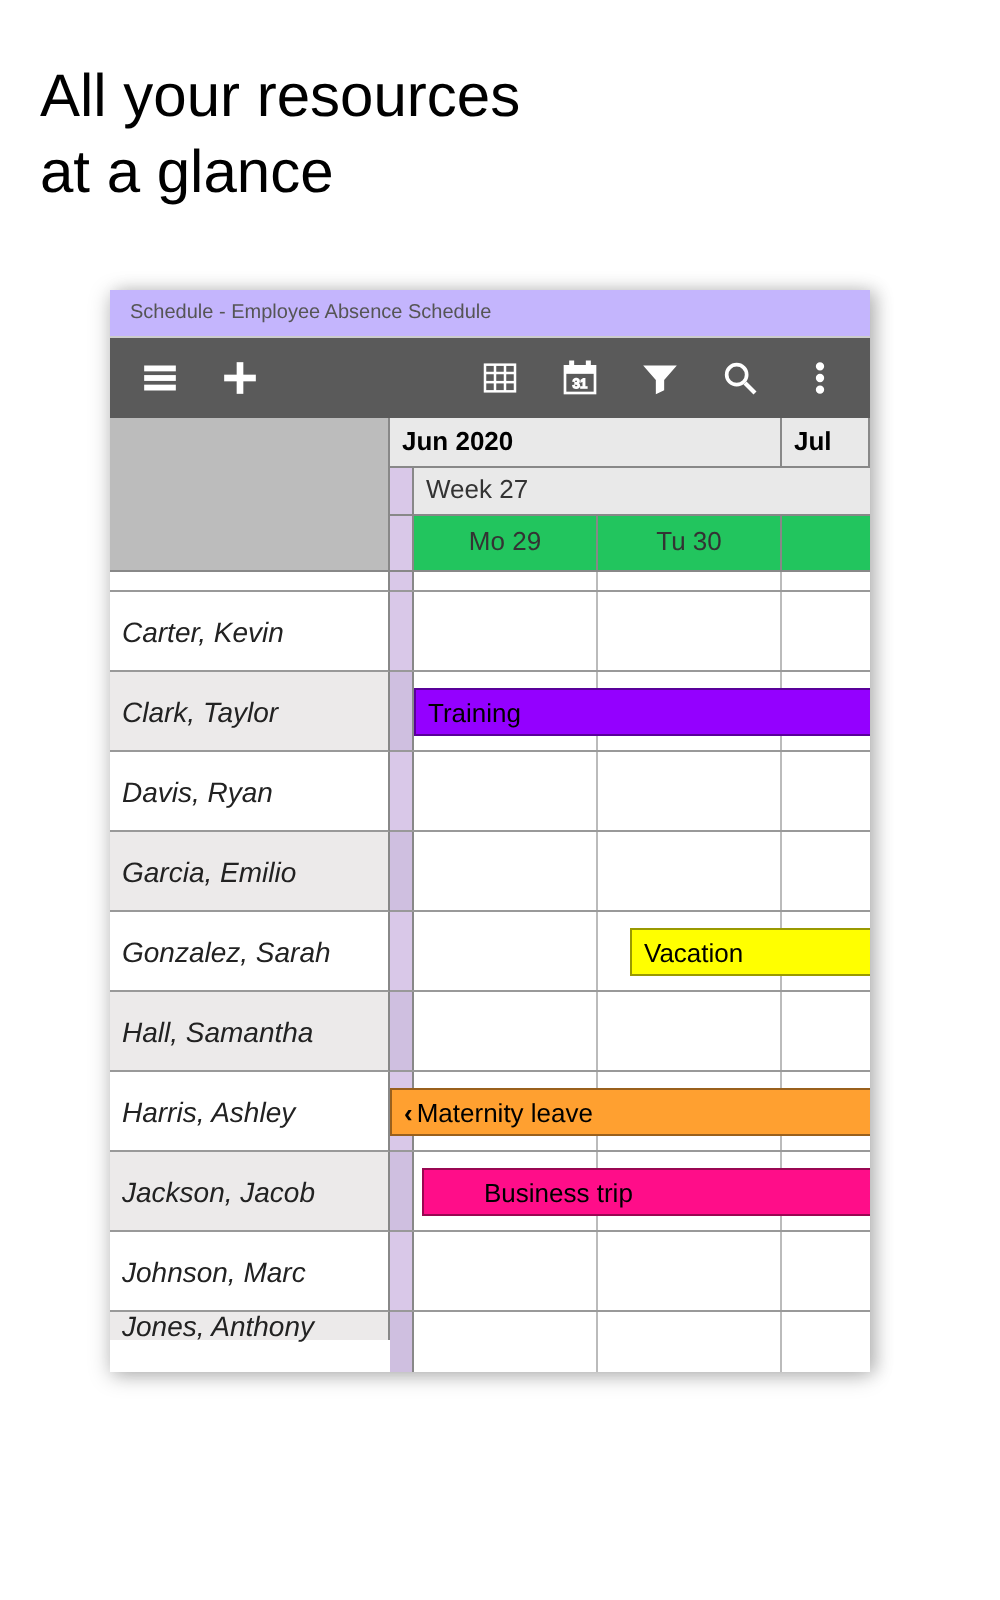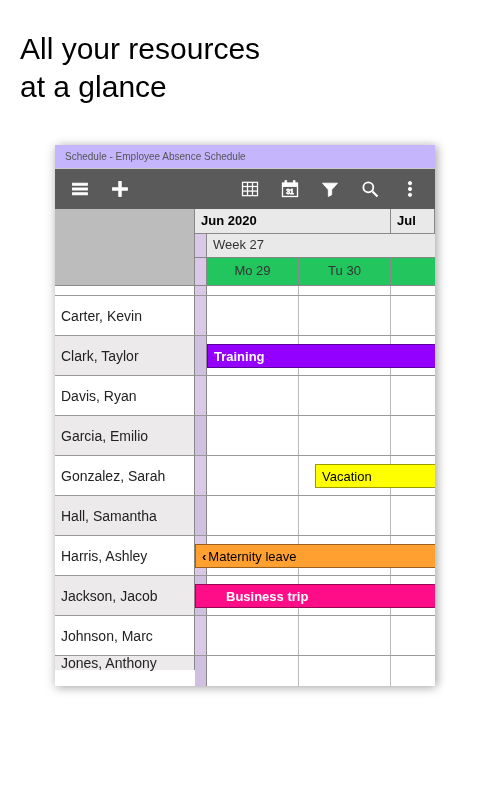--- a/index.html
+++ b/index.html
@@ -52,20 +52,21 @@
     color: #fff;
   }
   .tb-btn svg { width: 20px; height: 20px; fill: #fff; stroke:#fff; }
   .schedule {
     display: flex;
     flex-direction: row;
   }
   .left-col {
     width: 140px;
     flex: none;
+    font-style: italic;
   }
   .right-col {
     flex: 1;
     overflow: hidden;
     position: relative;
   }
   .top-header-left {
     height: 77px;
     background: #bcbcbc;
     border-right: 1px solid #888;
@@ -154,34 +155,34 @@
     width: 92px;
     border-right: 1px solid #bbb;
     flex:none;
   }
   .grid-row .cell.last { width:44px; border-right:none; }
   .event {
     position: absolute;
     height: 24px;
     top: 8px;
     font-size: 13px;
-    font-weight: bold;
-    color: #ffffff;
+    font-weight: normal;
+    color: #000000;
     display:flex;
     align-items:center;
     padding: 0 6px;
     border: 1px solid rgba(0,0,0,0.4);
     white-space: nowrap;
     overflow:hidden;
   }
   .event.training { background:#9400ff; left:12px; right:0; border-right:none; }
   .event.vacation { background:#ffff00; color:#000; left:120px; right:0; border-right:none; font-weight:normal; }
   .event.maternity { background:#ffa030; color:#000; left:0; right:0; border-right:none; font-weight:normal; }
   .event.maternity .chev { margin-right:2px; font-weight:bold; }
-  .event.business { background:#ff0d89; left:0; right:0; border-right:none;padding-left:30px; }
+  .event.business { background:#ff0d89; left:16px; right:0; border-right:none;padding-left:30px; }
 </style>
 </head>
 <body>
 
 <div class="headline">
   <span>All your resources</span><br>
   <span>at a glance</span>
 </div>
 
 <div class="app-window">

